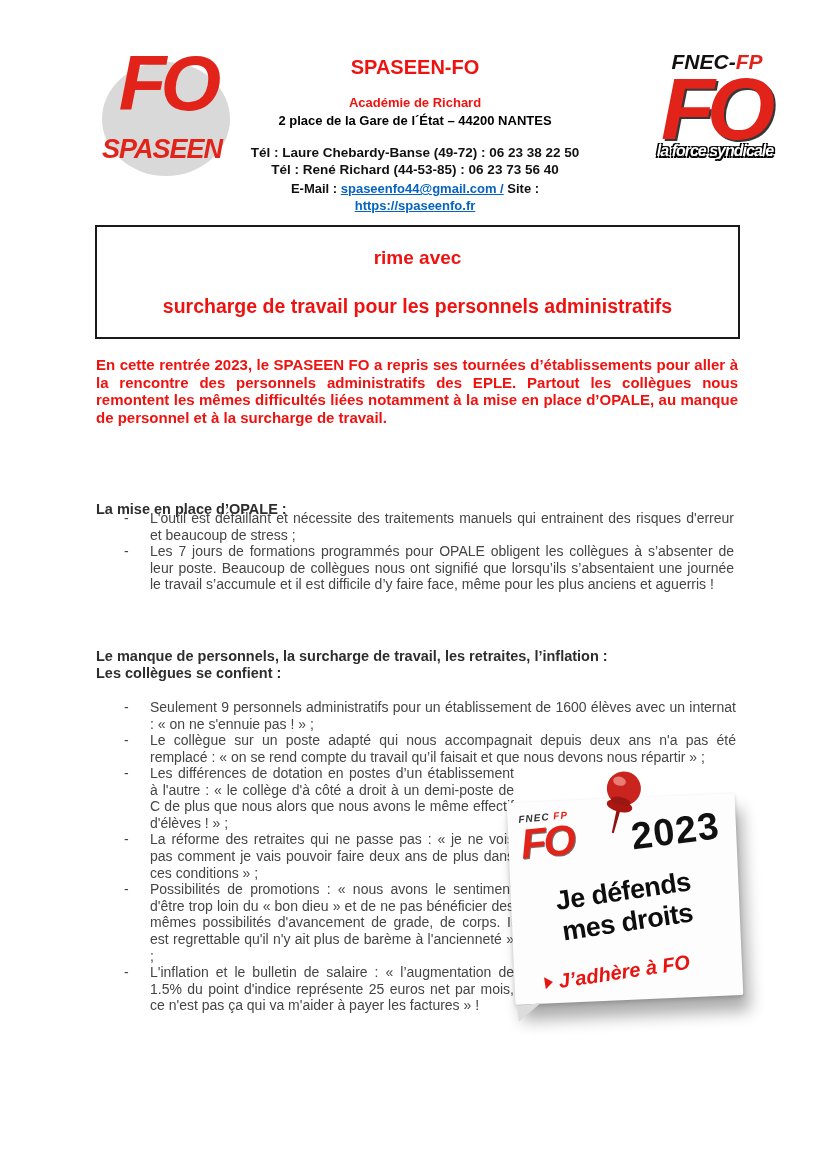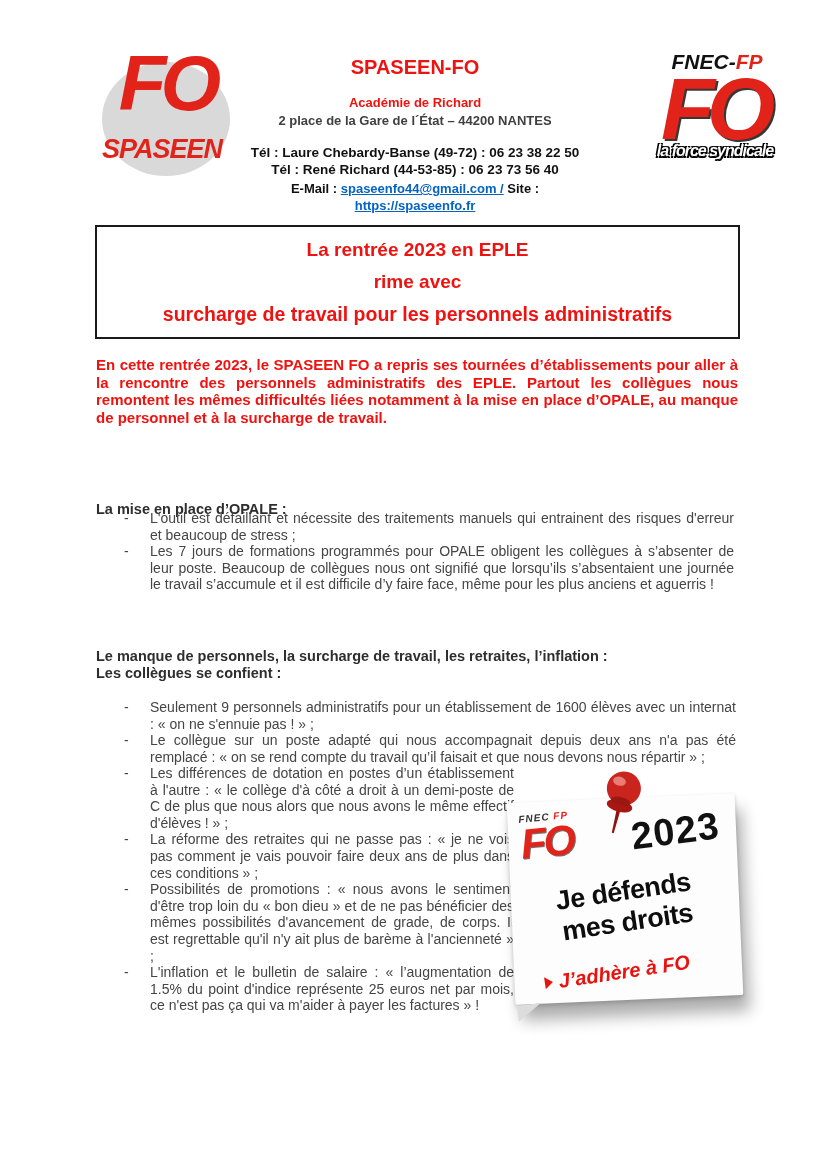--- a/index.html
+++ b/index.html
@@ -10,21 +10,21 @@
   
   .logo-left{position:absolute;left:84px;top:52px;width:155px;height:132px;}
   .logo-left .circle{position:absolute;left:18px;top:10px;width:128px;height:114px;border-radius:50%;background:#d9d9d9;}
   .logo-left .fo{position:absolute;left:8px;top:-14px;width:150px;text-align:center;
     font-style:italic;font-weight:900;font-size:78px;letter-spacing:-6px;color:var(--logo-red);}
   .logo-left .spaseen{position:absolute;left:-4px;top:82px;width:164px;text-align:center;
     font-style:italic;font-weight:700;font-size:27px;letter-spacing:-1px;color:var(--logo-red);}
   .header-center{position:absolute;left:240px;top:55px;width:350px;text-align:center;line-height:1.25;}
   .hc-title{font-size:20px;font-weight:bold;color:var(--text-red);margin-bottom:15px;}
   .hc-sub{font-size:13px;font-weight:bold;color:var(--text-red);margin-top:6px;}
-  .hc-addr{font-size:13px;font-weight:bold;color:#404040;margin-top:2px;}
+  .hc-addr{font-size:13px;font-weight:bold;color:#000000;margin-top:2px;}
   .hc-tel{font-size:13.5px;font-weight:bold;color:#111;margin-top:1px;}
   .hc-tel.first{margin-top:15px;}
   .hc-mail{font-size:13px;font-weight:bold;color:#111;margin-top:2px;}
   .link{color:var(--link-blue);text-decoration:underline;font-weight:bold;}
   .logo-right{position:absolute;left:646px;top:50px;width:136px;height:132px;}
   .logo-right .fnec{position:absolute;left:6px;top:0;width:130px;text-align:center;
     font-style:italic;font-weight:900;font-size:21px;letter-spacing:0;color:#111;}
   .logo-right .fnec .fp{color:var(--logo-red);}
   .logo-right .bigfo{position:absolute;left:0;top:8px;width:136px;text-align:center;
     font-style:italic;font-weight:900;font-size:88px;letter-spacing:-8px;color:var(--logo-red);
@@ -98,21 +98,20 @@
     </div>
   </div>
 
   <div class="logo-right">
     <div class="fnec"><span>FNEC-</span><span class="fp">FP</span></div>
     <div class="bigfo">FO</div>
     <div class="banner">la force syndicale</div>
   </div>
 
   <div class="title-box">
-    <div class="t">La rentrée 2023 en EPLE</div>
     <div class="t">rime avec</div>
     <div class="t t3">surcharge de travail pour les personnels administratifs</div>
   </div>
 
   <div class="intro">En cette rentrée 2023, le SPASEEN FO a repris ses tournées d’établissements pour aller à la rencontre des personnels administratifs des EPLE. Partout les collègues nous remontent les mêmes difficultés liées notamment à la mise en place d’OPALE, au manque de personnel et à la surcharge de travail.</div>
 
   <div class="sec-heading h1">La mise en place d’OPALE :</div>
   <ul class="bullets list1">
     <li>L'outil est défaillant et nécessite des traitements manuels qui entrainent des risques d'erreur et beaucoup de stress ;</li>
     <li>Les 7 jours de formations programmés pour OPALE obligent les collègues à s’absenter de leur poste. Beaucoup de collègues nous ont signifié que lorsqu’ils s’absentaient une journée le travail s’accumule et il est difficile d’y faire face, même pour les plus anciens et aguerris !</li>

